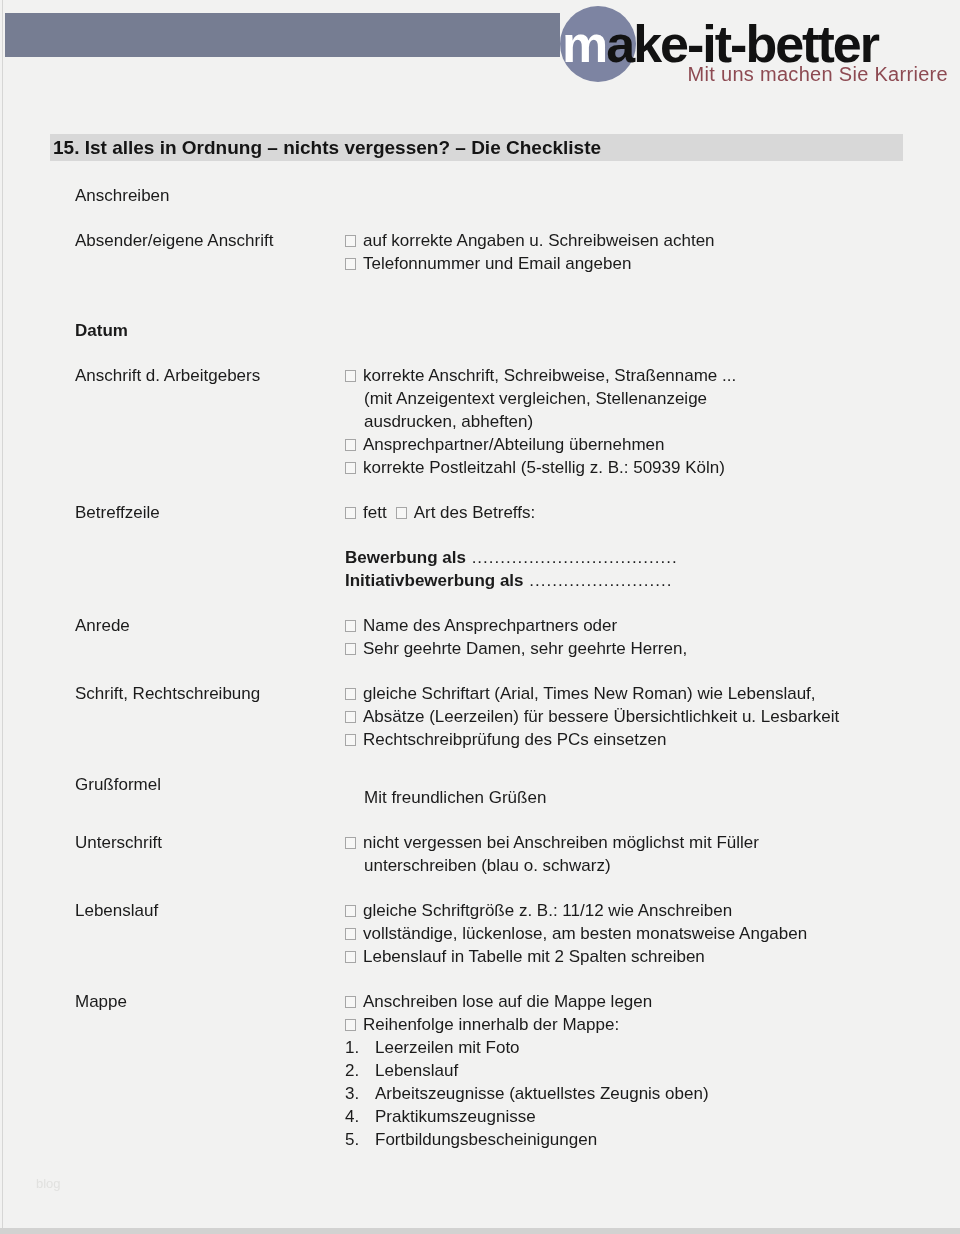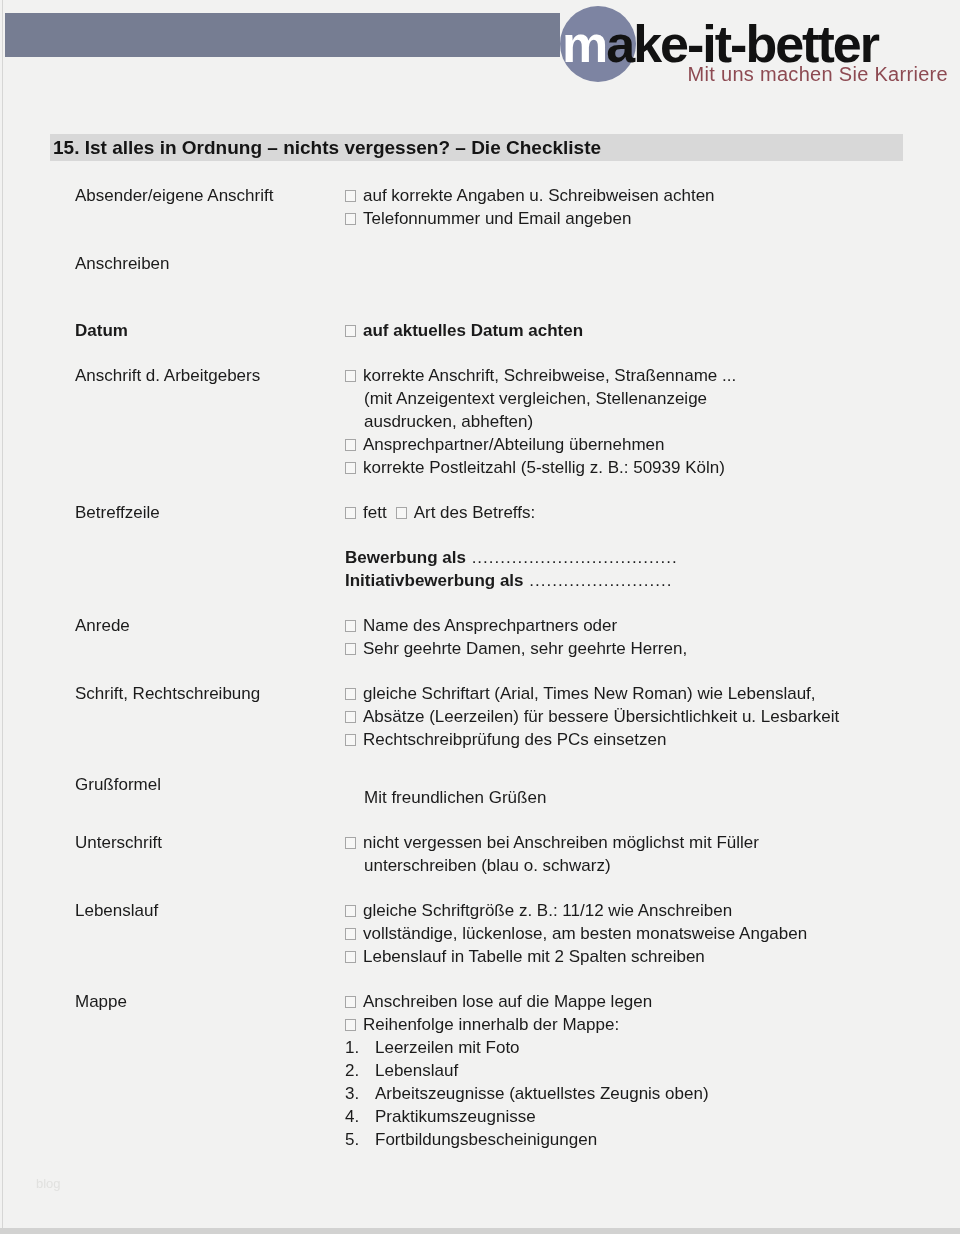--- a/index.html
+++ b/index.html
@@ -57,37 +57,34 @@
   <div class="logo-text"><span class="logo-m">m</span><span>ake-it-better</span></div>
   <div class="tagline">Mit uns machen Sie Karriere</div>
 
   <div class="title-bar">
     <div class="title-text">15. Ist alles in Ordnung – nichts vergessen? – Die Checkliste</div>
   </div>
 
   <div class="content">
 
     <div class="section">
+      <div class="lab">Anschreiben</div>
+      <div class="col"></div>
+    </div>
+
+    <div class="section">
       <div class="lab">Absender/eigene Anschrift</div>
       <div class="col">
         <div class="line"><span class="cb"></span><span>auf korrekte Angaben u. Schreibweisen achten</span></div>
         <div class="line"><span class="cb"></span><span>Telefonnummer und Email angeben</span></div>
       </div>
     </div>
 
-    <div class="section">
-      <div class="lab">Anschreiben</div>
-      <div class="col"></div>
-    </div>
-
     <div class="section mt2">
       <div class="lab">Datum</div>
-      <div class="col">
-        <div class="line"><span class="cb"></span><span>auf aktuelles Datum achten</span></div>
-      </div>
     </div>
 
     <div class="section">
       <div class="lab">Anschrift d. Arbeitgebers</div>
       <div class="col">
         <div class="line"><span class="cb"></span><span>korrekte Anschrift, Schreibweise, Straßenname ...</span></div>
         <div class="line ind"><span>(mit Anzeigentext vergleichen, Stellenanzeige</span></div>
         <div class="line ind"><span>ausdrucken, abheften)</span></div>
         <div class="line"><span class="cb"></span><span>Ansprechpartner/Abteilung übernehmen</span></div>
         <div class="line"><span class="cb"></span><span>korrekte Postleitzahl (5-stellig z. B.: 50939 Köln)</span></div>

